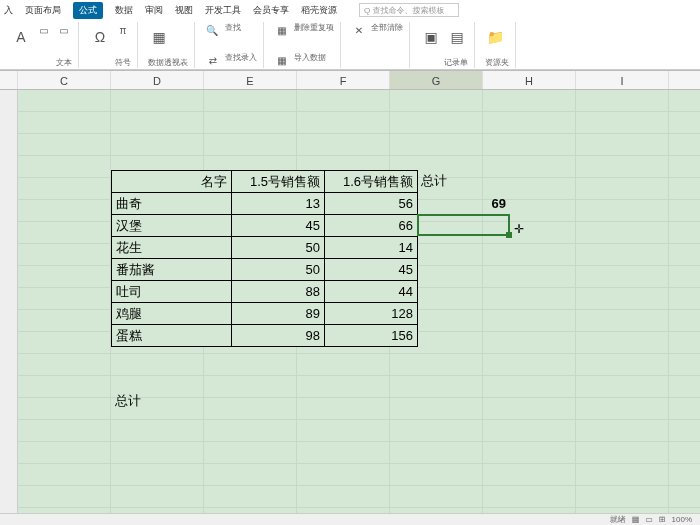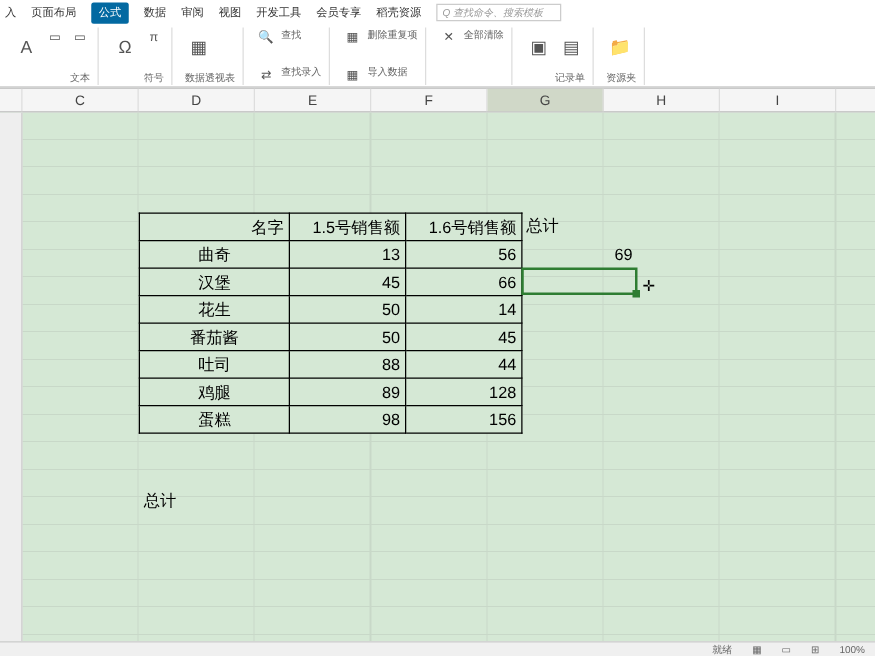--- a/index.html
+++ b/index.html
@@ -3,21 +3,21 @@
 <meta charset="utf-8">
 <style>
 * { margin: 0; padding: 0; box-sizing: border-box; font-family: "Microsoft YaHei", Arial, sans-serif; }
 body { width: 700px; height: 525px; overflow: hidden; background: #d5e8d5; position: relative; }
 
 
 .ribbon { background: #fff; height: 70px; border-bottom: 1px solid #ccc; }
 .tabs { height: 20px; display: flex; align-items: center; font-size: 9px; gap: 12px; padding-left: 4px; color: #333; }
 .tab { cursor: pointer; }
 .tab.active { color: #fff; background: #0369a1; padding: 2px 6px; border-radius: 2px; }
-.search-box { height: 14px; width: 100px; border: 1px solid #ccc; font-size: 8px; padding: 0 4px; color: #999; display: flex; align-items: center; font-style: italic; }
+.search-box { margin-left: 10px; height: 14px; width: 100px; border: 1px solid #ccc; font-size: 8px; padding: 0 4px; color: #999; display: flex; align-items: center; }
 
 .ribbon-tools { height: 50px; display: flex; padding: 2px 4px; gap: 4px; }
 .tool-group { border-right: 1px solid #ddd; padding: 0 6px; display: flex; flex-direction: column; justify-content: space-between; }
 .tool-row { display: flex; gap: 4px; }
 .tool-icon { width: 16px; height: 16px; display: flex; align-items: center; justify-content: center; font-size: 10px; color: #555; }
 .tool-icon.big { width: 22px; height: 30px; font-size: 14px; }
 .tool-label { font-size: 8px; color: #666; text-align: right; }
 
 
 .col-headers { height: 20px; background: #f5f5f5; display: flex; border-top: 1px solid #bbb; border-bottom: 1px solid #bbb; }
@@ -28,35 +28,35 @@
 
 .grid { position: absolute; top: 90px; left: 0; right: 0; bottom: 12px; overflow: hidden; }
 .gridbg { position: absolute; inset: 0; background: #d5e8d5; }
 .gridlines-v { position: absolute; inset: 0; background-image: repeating-linear-gradient(to right, transparent 0, transparent 92px, #c8d8c8 92px, #c8d8c8 93px); background-position: 18px 0; }
 .gridlines-h { position: absolute; inset: 0; background-image: repeating-linear-gradient(to bottom, transparent 0, transparent 21px, #c8d8c8 21px, #c8d8c8 22px); }
 .rownum-col { position: absolute; left: 0; top: 0; bottom: 0; width: 18px; background: #eee; border-right: 1px solid #ccc; }
 
 
 .datatable { position: absolute; left: 111px; top: 80px; border-collapse: collapse; }
 .datatable td { border: 1px solid #000; height: 22px; padding: 0 4px; font-size: 13px; background: #d5e8d5; vertical-align: middle; }
-.datatable .c-name { width: 120px; text-align: center; }
+.datatable .c-name { width: 120px; text-align: left; }
 .datatable .c-num { width: 93px; text-align: right; }
 .datatable .c-hdr { text-align: right; }
 
 
 .free-cell { position: absolute; height: 22px; font-size: 13px; display: flex; align-items: center; padding: 0 4px; }
 .free-total-hdr { left: 417px; top: 80px; width: 93px; }
-.free-total-val { left: 417px; top: 102px; width: 93px; justify-content: flex-end; }
+.free-total-val { left: 417px; top: 102px; width: 93px; justify-content: flex-end; font-weight: bold; }
 .selection { position: absolute; left: 417px; top: 124px; width: 93px; height: 22px; border: 2px solid #2e7d32; }
 .fill-handle { position: absolute; right: -4px; bottom: -4px; width: 6px; height: 6px; background: #2e7d32; }
 .cursor-plus { position: absolute; left: 514px; top: 132px; font-size: 12px; color: #000; }
 .below-total { position: absolute; left: 111px; top: 300px; width: 120px; height: 22px; font-size: 13px; display:flex; align-items:center; padding:0 4px; }
 
 
-.status { position: absolute; bottom: 0; left: 0; right: 0; height: 12px; background: #f0f0f0; border-top: 1px solid #ccc; font-size: 8px; color: #666; display: flex; justify-content: flex-end; align-items: center; gap: 16px; padding-right: 8px; }
+.status { position: absolute; bottom: 0; left: 0; right: 0; height: 12px; background: #f0f0f0; border-top: 1px solid #ccc; font-size: 8px; color: #666; display: flex; justify-content: flex-end; align-items: center; gap: 6px; padding-right: 8px; }
 </style>
 </head>
 <body>
 
 <div class="ribbon">
   <div class="tabs">
     <span class="tab">入</span>
     <span class="tab">页面布局</span>
     <span class="tab active">公式</span>
     <span class="tab">数据</span>

